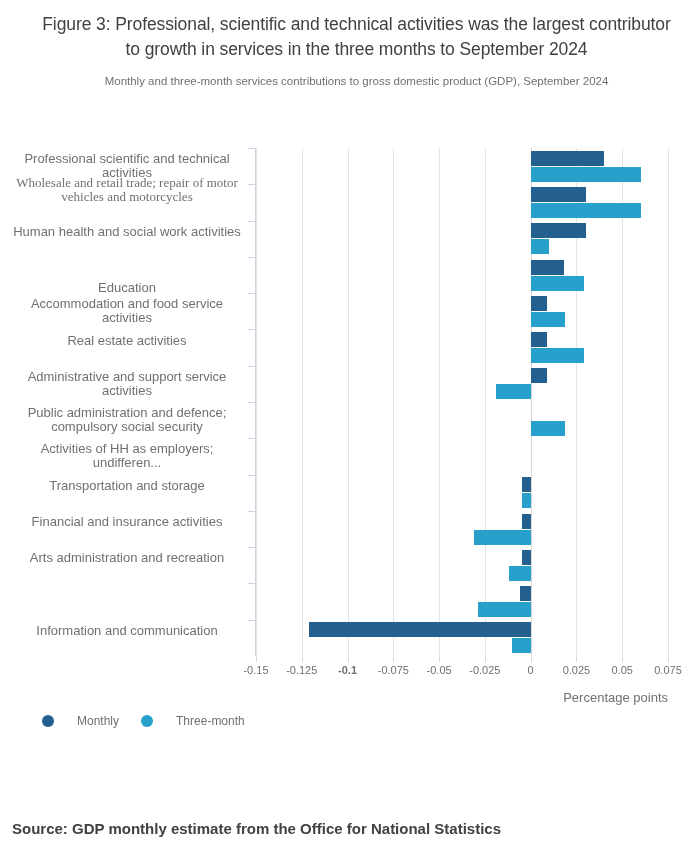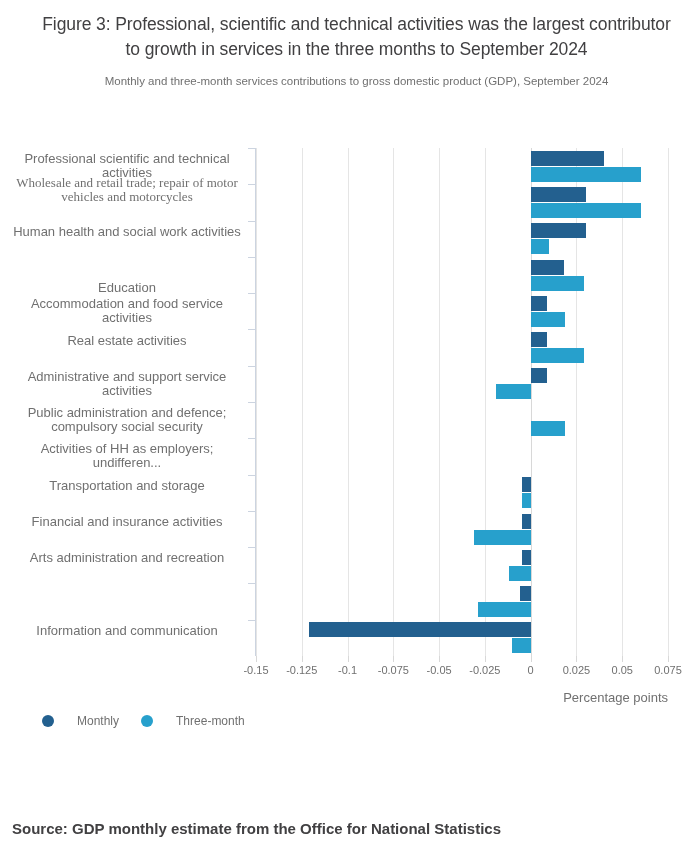--- a/index.html
+++ b/index.html
@@ -256,21 +256,21 @@
       <div class="xtick" style="left: 439.111px;"></div>
       <div class="xtick" style="left: 484.889px;"></div>
       <div class="xtick" style="left: 530.667px;"></div>
       <div class="xtick" style="left: 576.444px;"></div>
       <div class="xtick" style="left: 622.222px;"></div>
       <div class="xtick" style="left: 668px;"></div>
     </div>
   <div id="xticklabels">
       <div class="xtick-label" style="left: 256px;">-0.15</div>
       <div class="xtick-label" style="left: 301.778px;">-0.125</div>
-      <div class="xtick-label" style="left: 347.556px;">-0.1</div>
+      <div class="xtick-label" style="left: 347.556px; font-weight: bold;">-0.1</div>
       <div class="xtick-label" style="left: 393.333px;">-0.075</div>
       <div class="xtick-label" style="left: 439.111px;">-0.05</div>
       <div class="xtick-label" style="left: 484.889px;">-0.025</div>
       <div class="xtick-label" style="left: 530.667px;">0</div>
       <div class="xtick-label" style="left: 576.444px;">0.025</div>
       <div class="xtick-label" style="left: 622.222px;">0.05</div>
       <div class="xtick-label" style="left: 668px;">0.075</div>
     </div>
   <div class="xaxis-title">Percentage points</div>
 

